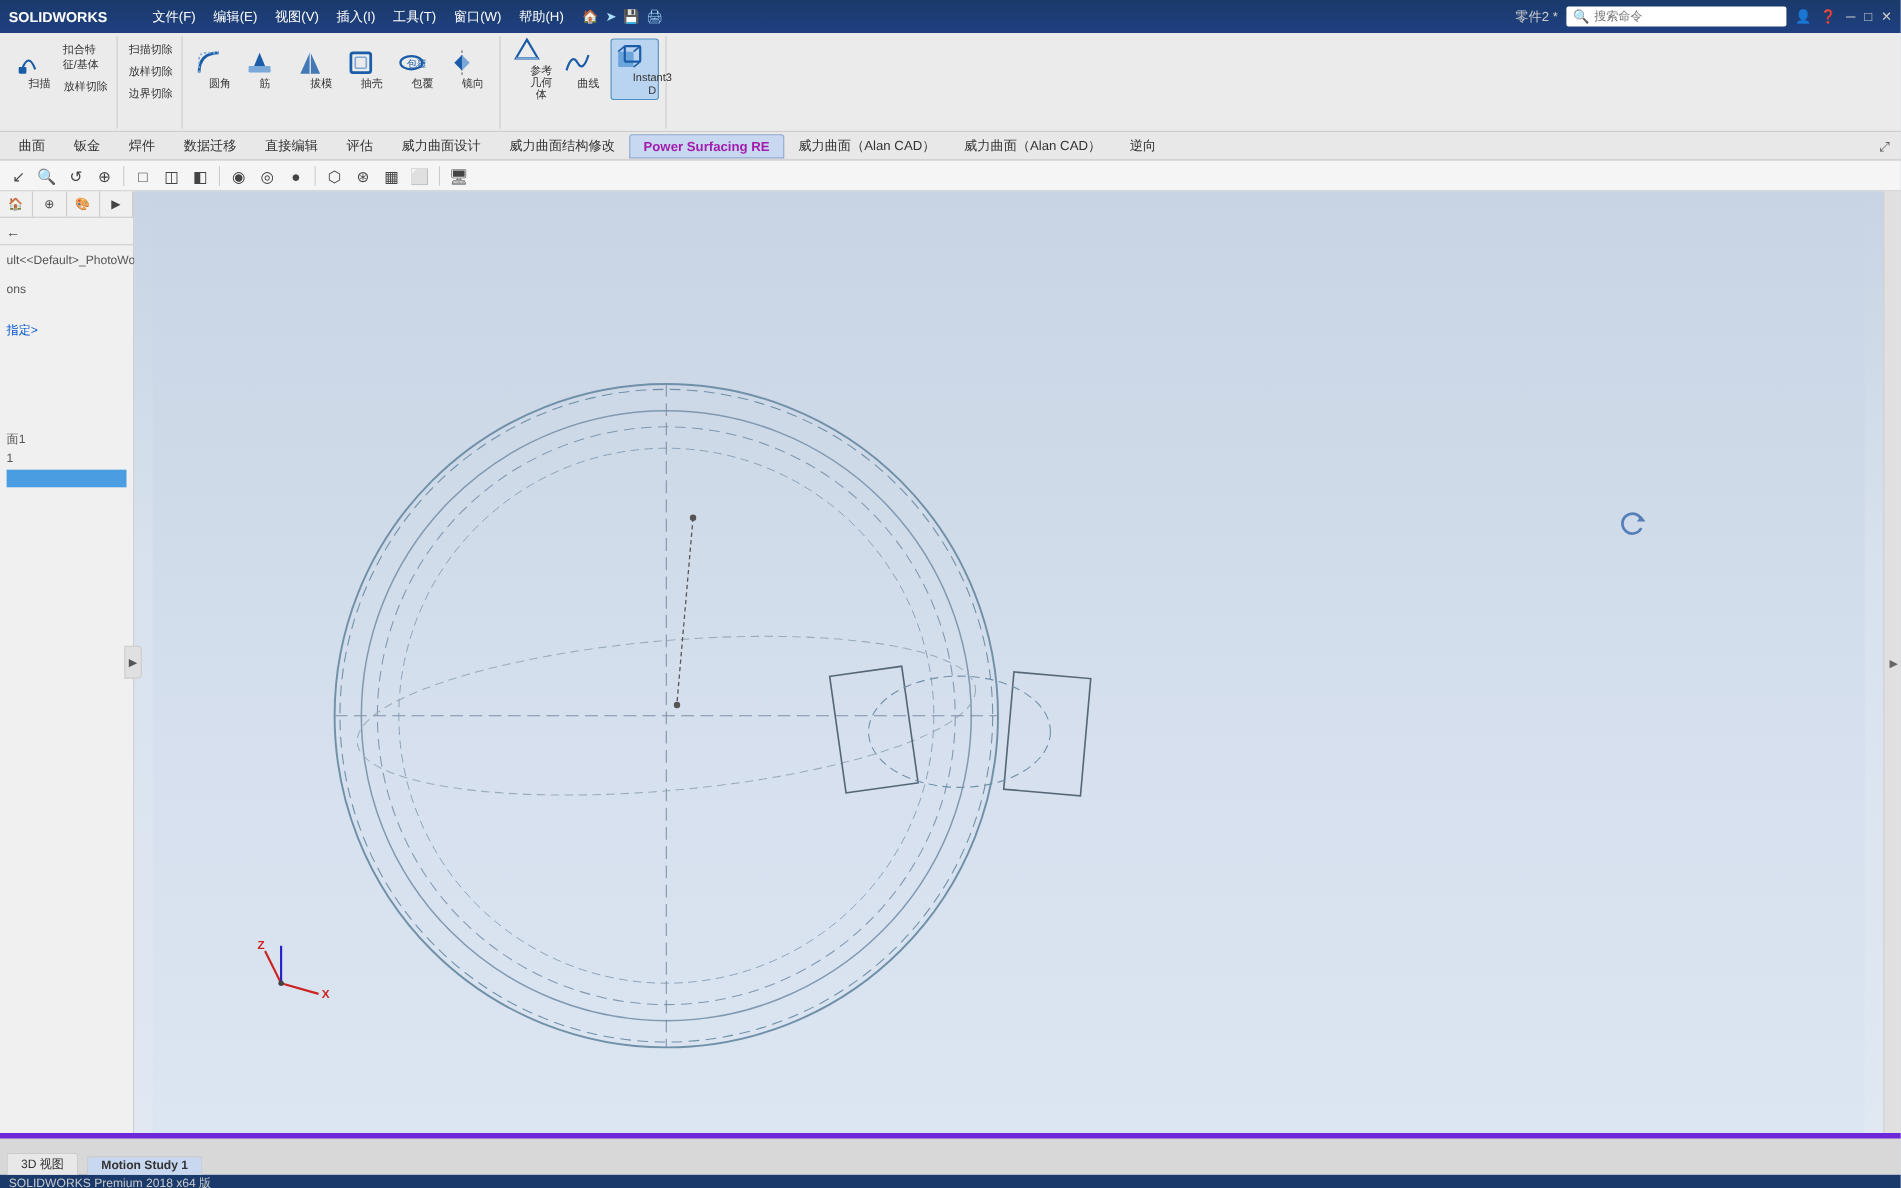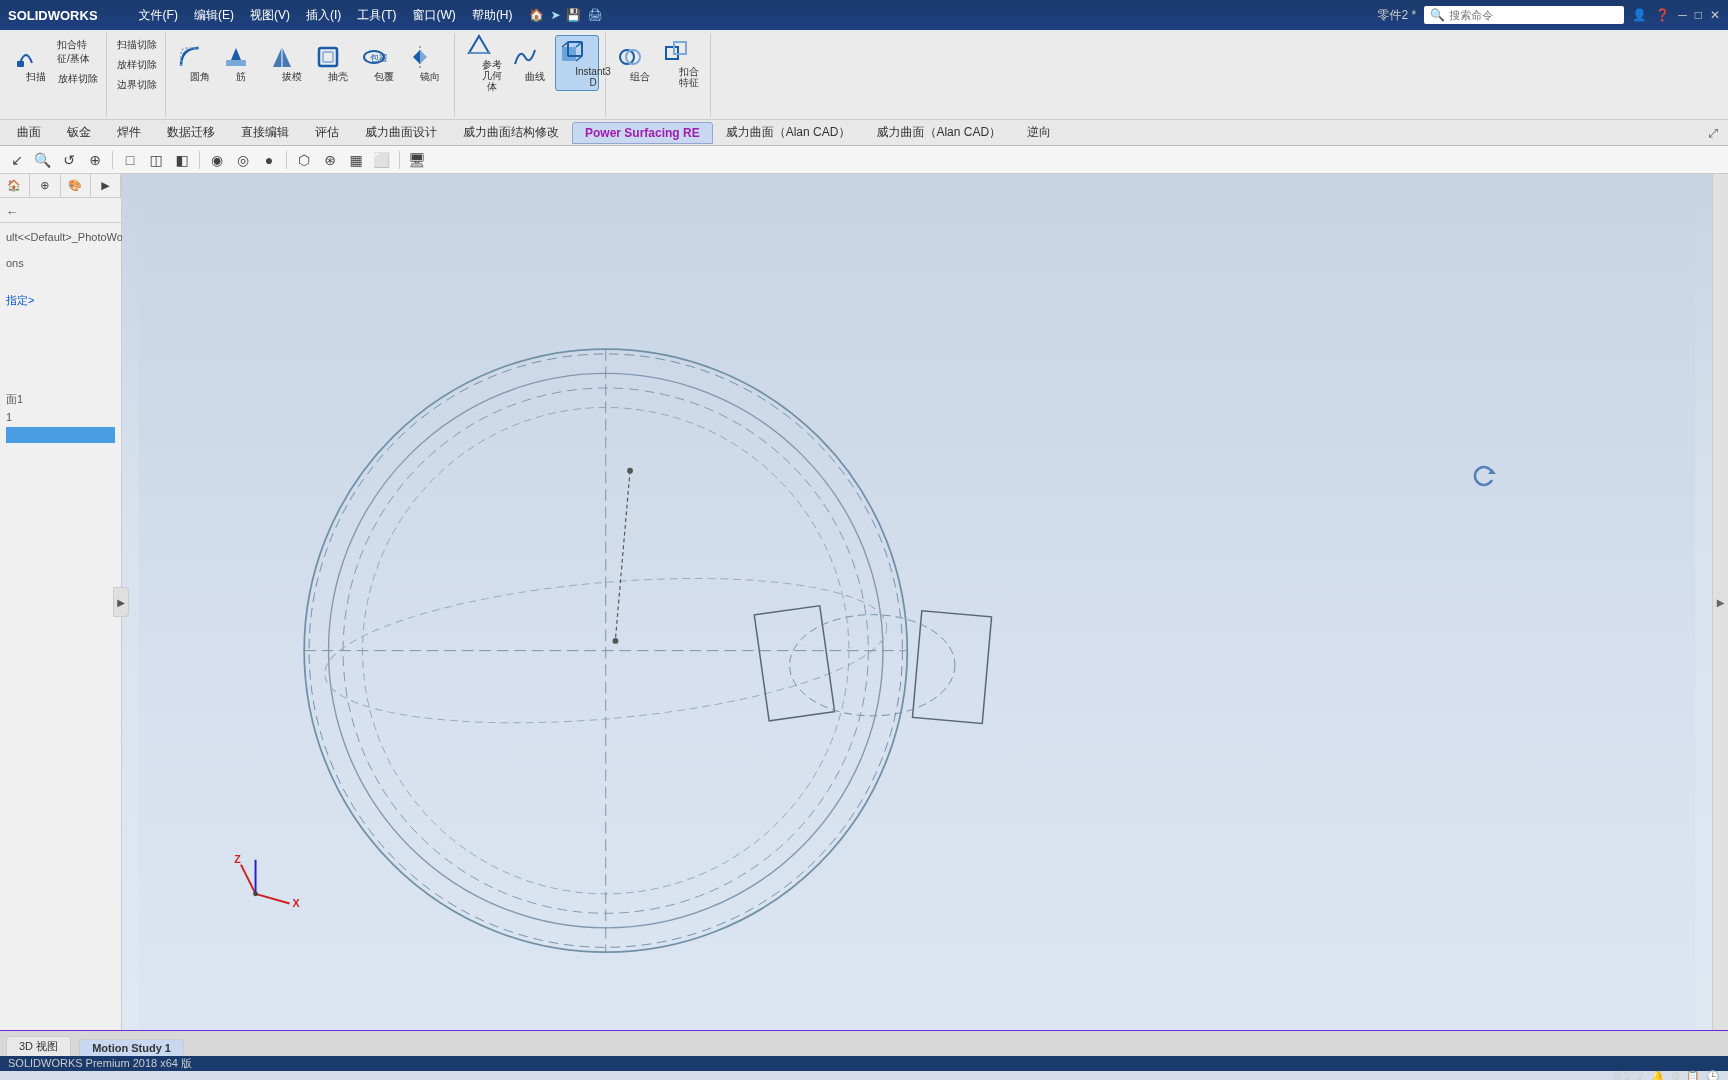--- a/index.html
+++ b/index.html
@@ -357,42 +357,20 @@
             <line x1="3" y1="8" x2="9" y2="3" stroke="#1a5ca8" stroke-width="1.5"></line>
             <line x1="17" y1="8" x2="23" y2="3" stroke="#1a5ca8" stroke-width="1.5"></line>
             <line x1="17" y1="22" x2="23" y2="17" stroke="#1a5ca8" stroke-width="1.5"></line>
           </svg>
         </div>
         <span class="tool-btn-label">Instant3D</span>
       </div>
     </div>
   </div>
 
-  <div class="toolbar-group">
-    <div class="toolbar-group-row">
-      <div class="tool-btn">
-        <div class="tool-btn-icon">
-          <svg width="26" height="26" viewBox="0 0 26 26">
-            <circle cx="10" cy="13" r="7" fill="none" stroke="#1a5ca8" stroke-width="2"></circle>
-            <circle cx="16" cy="13" r="7" fill="none" stroke="#7aa8d8" stroke-width="2"></circle>
-          </svg>
-        </div>
-        <span class="tool-btn-label">组合</span>
-      </div>
-      <div class="tool-btn">
-        <div class="tool-btn-icon">
-          <svg width="26" height="26" viewBox="0 0 26 26">
-            <rect x="3" y="8" width="12" height="12" fill="none" stroke="#1a5ca8" stroke-width="2"></rect>
-            <rect x="11" y="3" width="12" height="12" fill="none" stroke="#7aa8d8" stroke-width="2"></rect>
-          </svg>
-        </div>
-        <span class="tool-btn-label">扣合特征</span>
-      </div>
-    </div>
-  </div>
 </div>
 
 <div id="tab-bar">
   <span class="tab">曲面</span>
   <span class="tab">钣金</span>
   <span class="tab">焊件</span>
   <span class="tab">数据迁移</span>
   <span class="tab">直接编辑</span>
   <span class="tab">评估</span>
   <span class="tab">威力曲面设计</span>
@@ -518,21 +496,21 @@
     </div>
 
   </div>
 
   <div id="right-collapse">
     <span style="writing-mode:vertical-rl; font-size:10px; color:#666;">▶</span>
   </div>
 
 </div>
 
-<div id="statusbar" style="display:flex; align-items:flex-end; height:26px; background:#d8d8d8; border-top:1px solid #6d28d9; padding:0 6px;">
+<div id="statusbar" style="display:flex; align-items:flex-end; height:38px; background:#d8d8d8; border-top:5px solid #6d28d9; padding:0 6px;">
   <span class="status-tab">3D 视图</span>
   <span class="status-tab active">Motion Study 1</span>
   <span style="flex:1;"></span>
 </div>
 
 <div id="infobar">
   <span>SOLIDWORKS Premium 2018 x64 版</span>
   <div class="right-icons">
     <span>自定义</span>
     <span style="cursor:pointer;">🔔</span>

